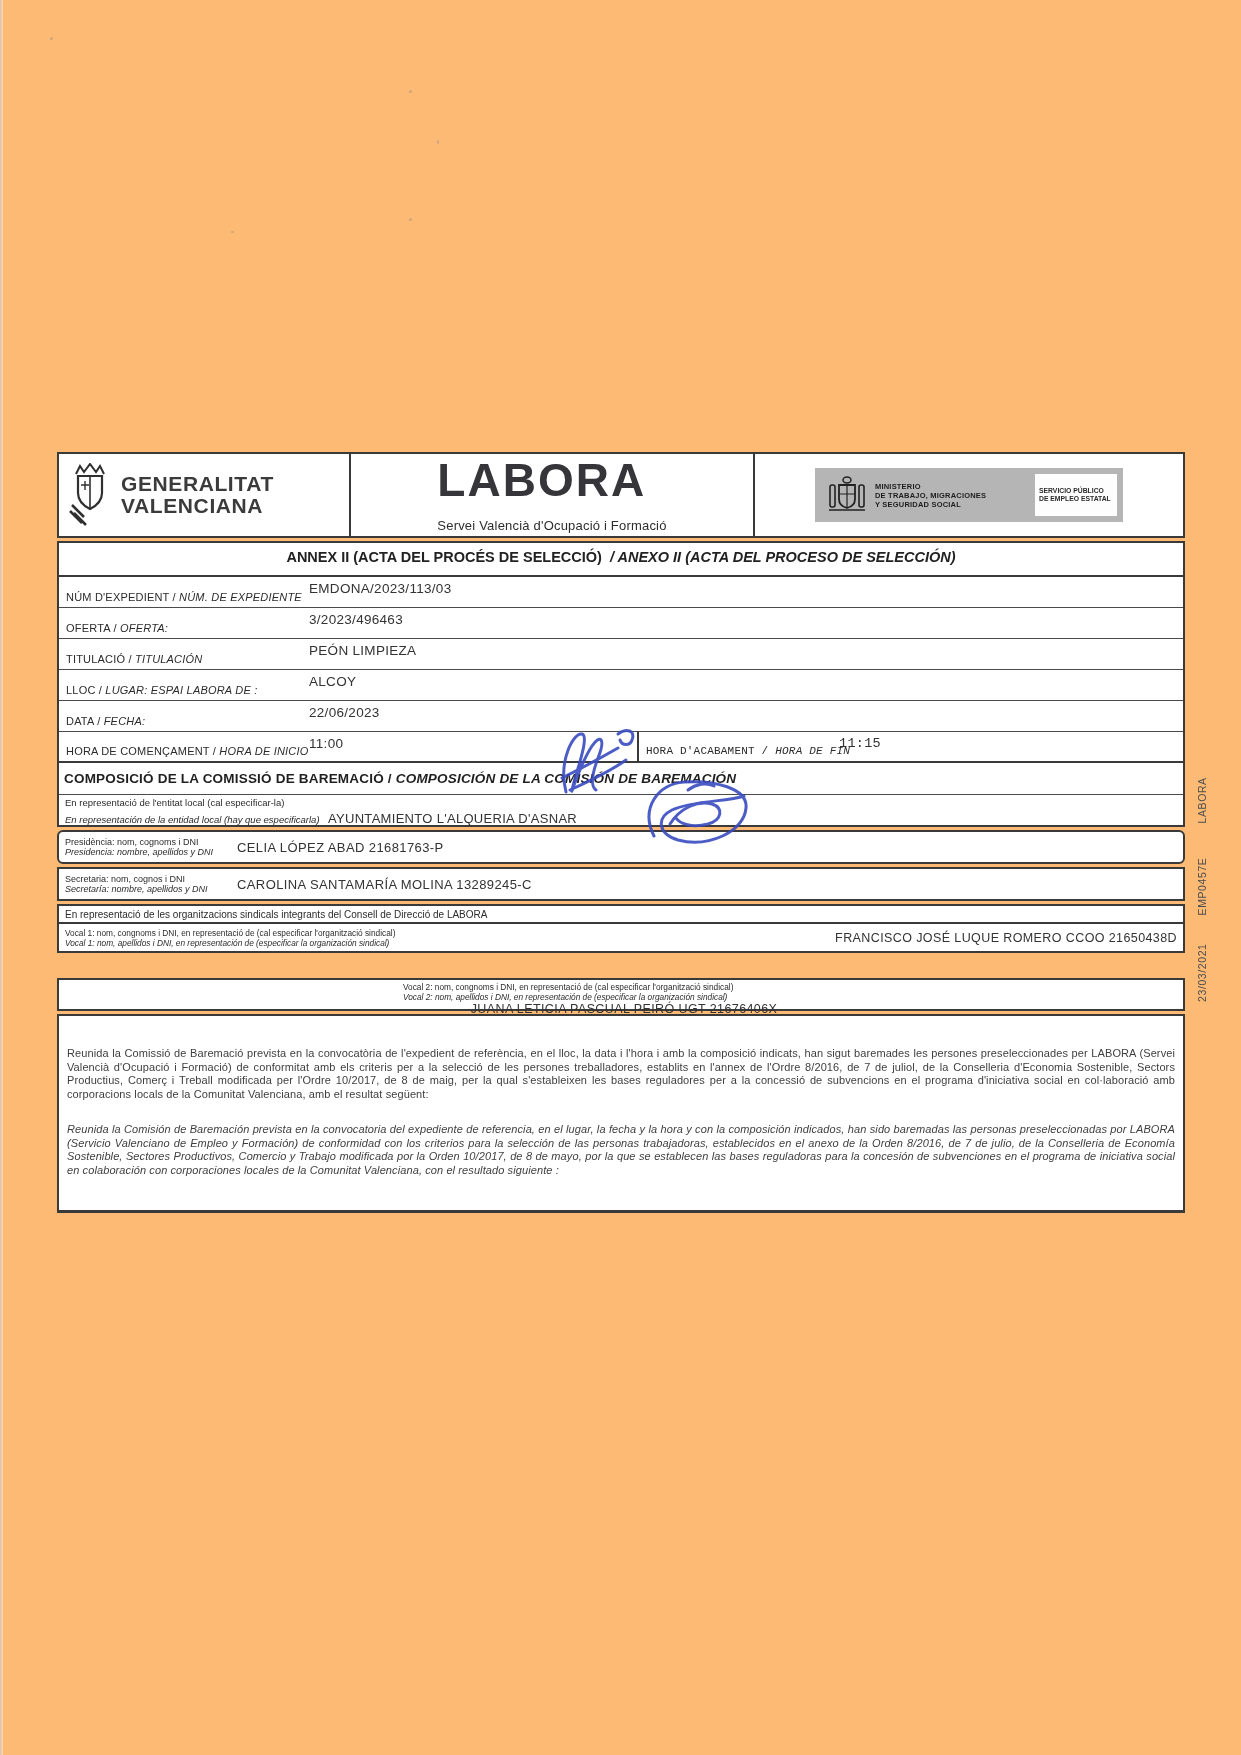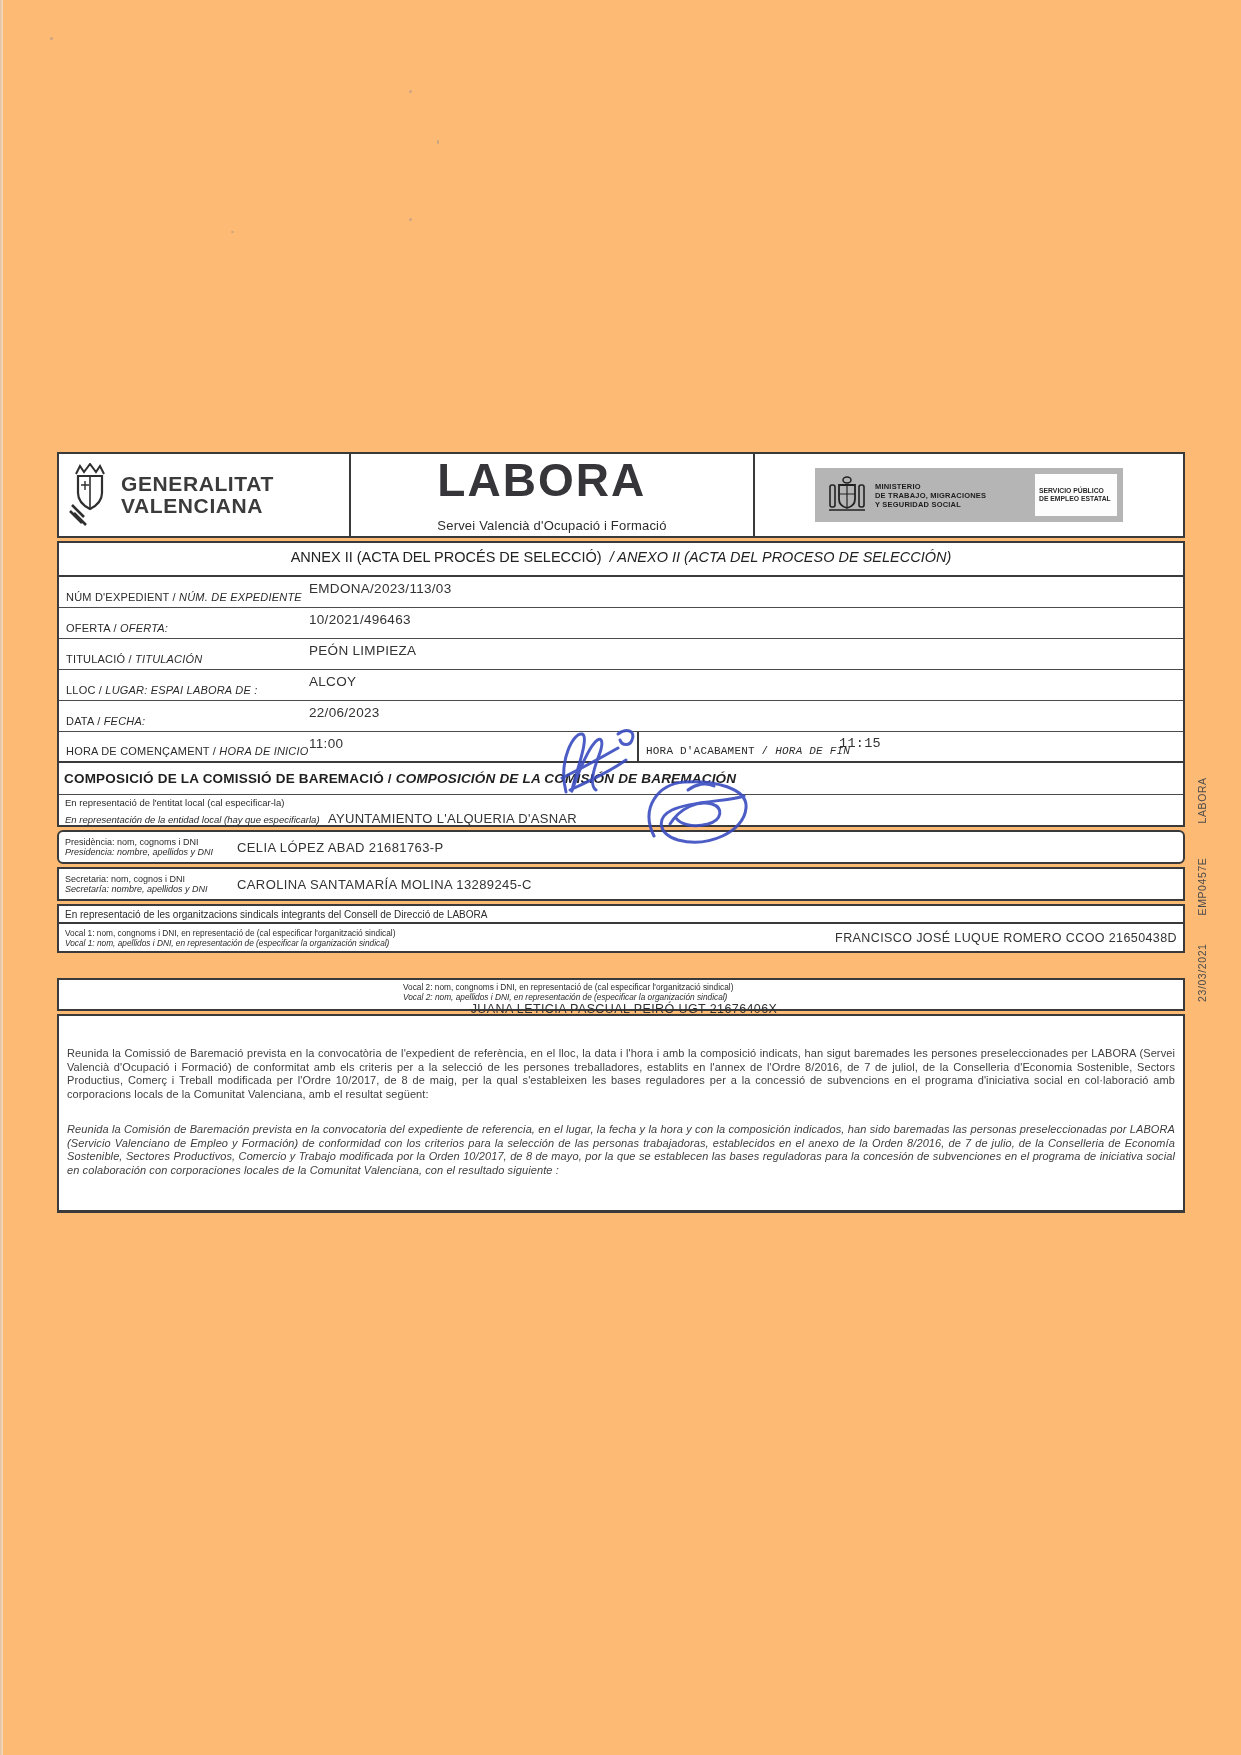--- a/index.html
+++ b/index.html
@@ -25,21 +25,21 @@
   .labora-block { display:inline-block; text-align:left; }
   .labora-word { font-weight:bold; font-size:46px; line-height:44px; letter-spacing:2px; color:#35353a; }
   .labora-tag { font-size:13px; color:#2d2d2d; margin-top:16px; letter-spacing:.2px; }
   .hdr-min { flex:1; display:flex; align-items:center; justify-content:center; }
   .min-badge { width:308px; height:54px; background:#b5b5b5; display:flex; align-items:center; padding:0 6px 0 12px; box-sizing:border-box; }
   .min-label { white-space:pre-line; font-weight:bold; font-size:7.5px; line-height:9px; color:#1d1d1d; width:118px; margin-left:8px; letter-spacing:.2px; }
   .sepe-box { background:#fdfdfd; width:82px; height:42px; margin-left:auto; display:flex; align-items:center; box-sizing:border-box; padding:3px 4px; }
   .sepe-label { white-space:pre-line; font-weight:bold; font-size:6.8px; line-height:8px; color:#2a2a2a; }
 
   
-  .titlebar { top:541px; height:40px; text-align:center; line-height:29px; font-size:14.5px; font-weight:normal; color:#222; }
+  .titlebar { top:541px; height:40px; text-align:center; line-height:29px; font-size:14.5px; font-weight:bold; color:#222; }
   .titlebar .es { font-style:italic; margin-left:8px; }
 
   
   .fields { top:575px; height:252px; }
   .frow { position:relative; box-sizing:border-box; height:31px; border-bottom:1px solid #4b4b4b; }
   .frow:last-child { border-bottom:none; }
   .flabel { position:absolute; left:7px; bottom:4px; font-size:11px; letter-spacing:.2px; color:#2b2b2b; white-space:nowrap; }
   .flabel .es { font-style:italic; }
   .fvalue { position:absolute; left:250px; top:4px; font-size:13.5px; color:#333; letter-spacing:.3px; }
   .hora-row { display:flex; height:31px; border-bottom:2px solid #3a3a3a; box-sizing:border-box; }
@@ -146,21 +146,21 @@
 
   <div class="abox fields">
 
     <div class="frow">
       <span class="flabel"><span>NÚM D'EXPEDIENT /</span> <span class="es">NÚM. DE EXPEDIENTE</span></span>
       <span class="fvalue">EMDONA/2023/113/03</span>
     </div>
 
     <div class="frow">
       <span class="flabel"><span>OFERTA /</span> <span class="es">OFERTA:</span></span>
-      <span class="fvalue">10/2021/496463</span>
+      <span class="fvalue">3/2023/496463</span>
     </div>
 
     <div class="frow">
       <span class="flabel"><span>TITULACIÓ /</span> <span class="es">TITULACIÓN</span></span>
       <span class="fvalue">PEÓN LIMPIEZA</span>
     </div>
 
     <div class="frow">
       <span class="flabel"><span>LLOC /</span> <span class="es">LUGAR: ESPAI LABORA DE :</span></span>
       <span class="fvalue">ALCOY</span>

